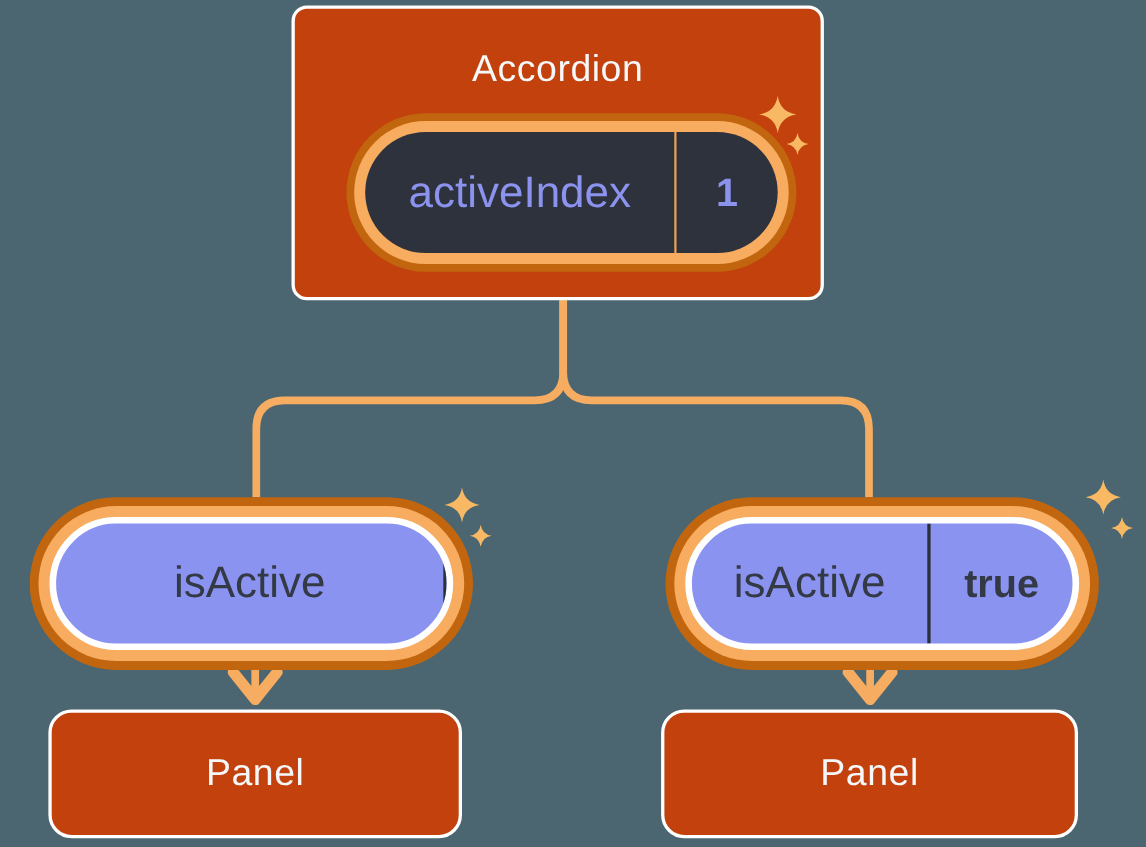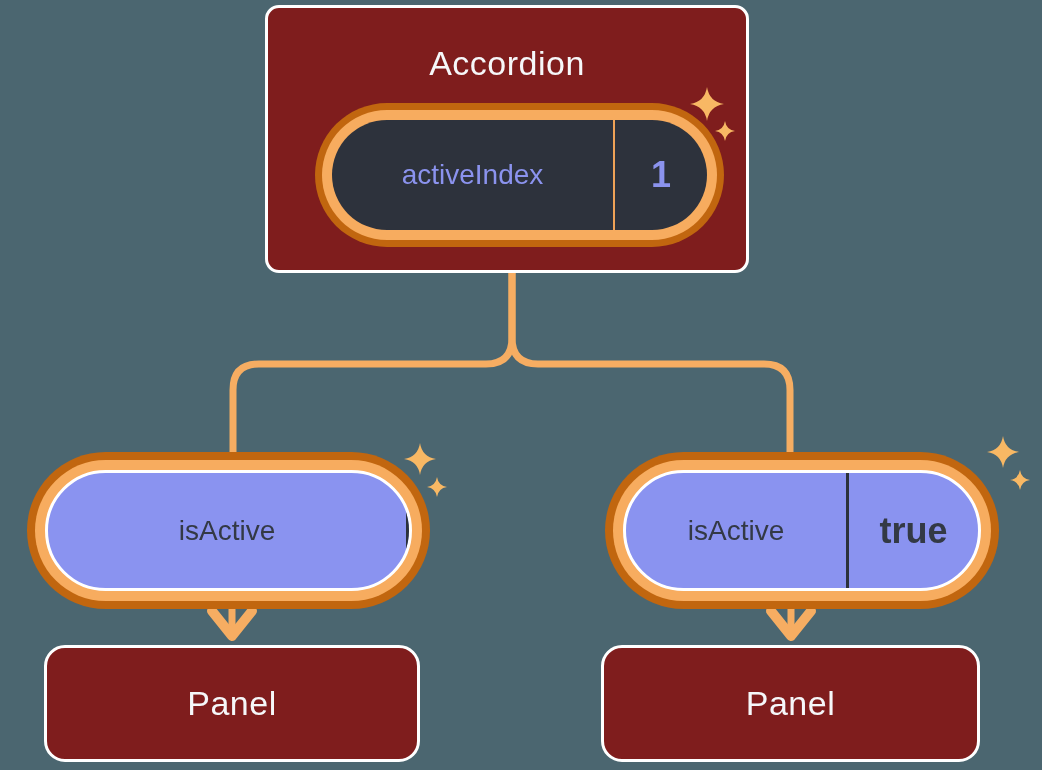--- a/index.html
+++ b/index.html
@@ -6,21 +6,21 @@
   body{
     width:1042px;height:770px;
     background:#4B6670;
     font-family:"Liberation Sans","DejaVu Sans",sans-serif;
     position:relative;overflow:hidden;
   }
   .abs{position:absolute;box-sizing:border-box;}
 
   
   .card{
-    background:#7f1d1d;
+    background:#c2410c;
     border:3px solid #FFFFFF;
     display:flex;align-items:center;justify-content:center;
   }
   .card.root{border-radius:14px;}
   .card.panel{border-radius:21px;}
   .card-title{
     color:#F6F7F9;font-size:34px;font-weight:500;letter-spacing:.5px;
   }
 
   
@@ -31,23 +31,23 @@
   .ring-outer.chunky{padding:8px;}
   .ring-inner{
     background:#F7AC5F;border-radius:999px;padding:10px;
     width:100%;height:100%;box-sizing:border-box;
   }
   .pill-body{
     border-radius:999px;width:100%;height:100%;box-sizing:border-box;
     display:flex;align-items:stretch;overflow:hidden;
   }
   .pill-body.dark{background:#2D323C;}
-  .pill-body.purple{background:#8A93F0;border:3px solid #ffffff;}
+  .pill-body.purple{background:#8A93F0;border:6px solid #ffffff;}
   .pill-cell{display:flex;align-items:center;justify-content:center;}
-  .pill-label{font-size:28px;}
+  .pill-label{font-size:40px;}
   .pill-value{font-size:36px;font-weight:700;}
   .dark .pill-label,.dark .pill-value{color:#8B93EE;}
   .purple .pill-label,.purple .pill-value{color:#333945;}
   .divider-orange{width:2px;background:#EFA257;}
   .divider-navy{width:3px;background:#2B313B;}
 
   svg{display:block;}
   .lines{left:0;top:0;pointer-events:none;}
 </style>
 </head>

